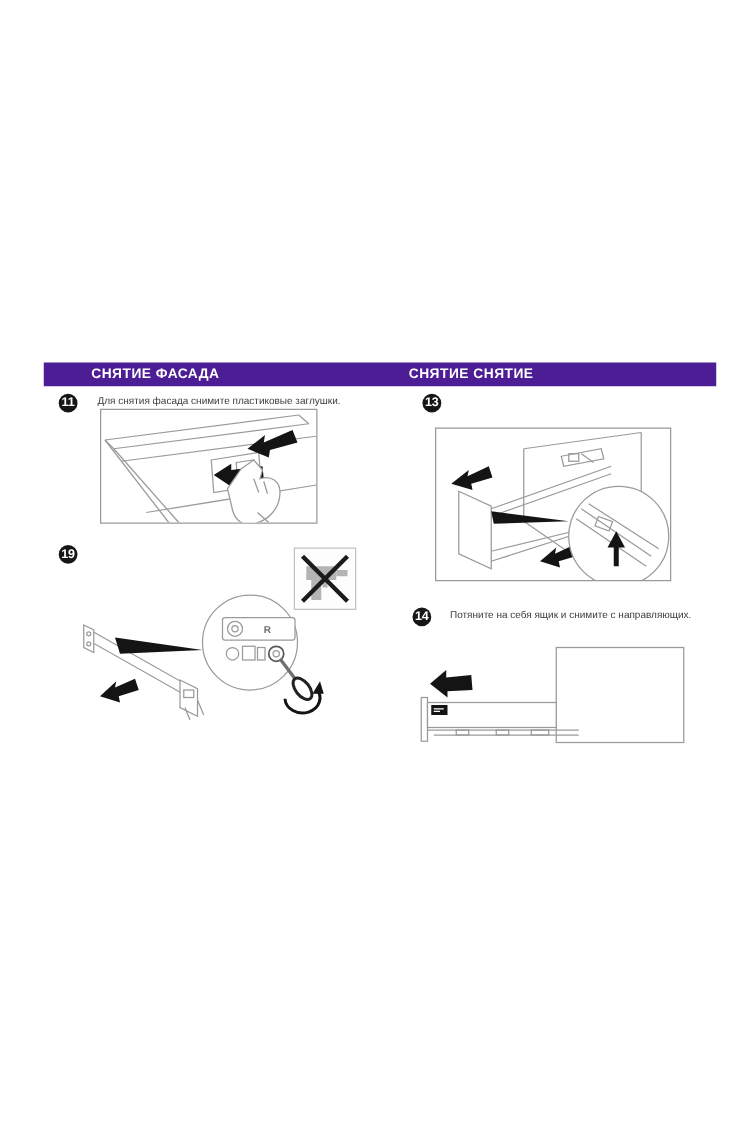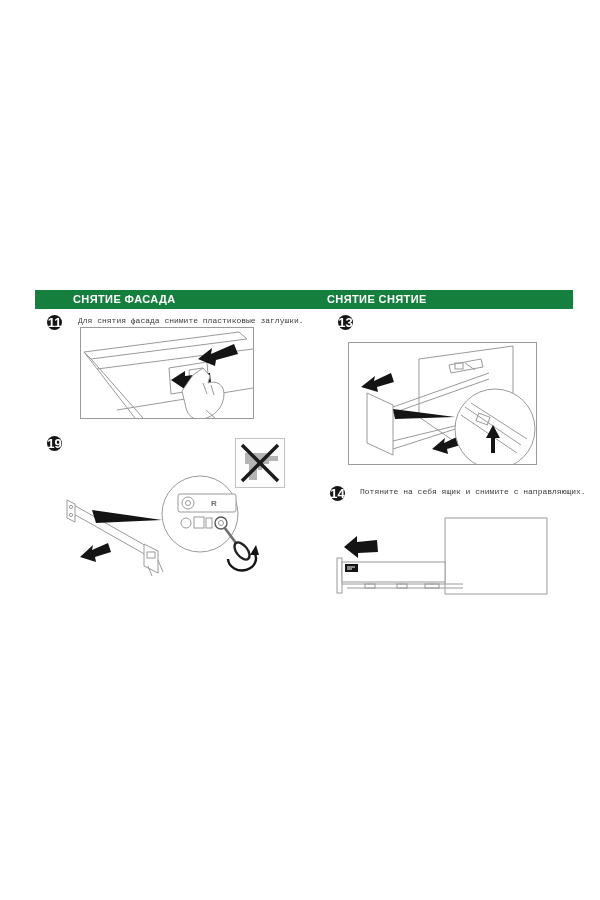--- a/index.html
+++ b/index.html
@@ -1,28 +1,28 @@
 <!DOCTYPE html>
 <html><head>
 <meta charset="utf-8">
 <style>
   html,body{margin:0;padding:0;background:#fff;}
   #page{position:relative;width:600px;height:900px;background:#fff;overflow:hidden;
         font-family:"Liberation Sans","DejaVu Sans",sans-serif;color:#3a3a3a;}
   .abs{position:absolute;}
   
-  .hdr{left:35px;top:290px;width:538px;height:19px;background:#15803d;}
+  .hdr{left:35px;top:290px;width:538px;height:19px;background:#4c1d95;}
   .hdr-title{position:absolute;top:0;height:19px;line-height:19px;color:#ffffff;
              font-size:11px;font-weight:bold;letter-spacing:.4px;white-space:nowrap;}
   
   .stepnum{width:15px;height:15px;border-radius:50%;background:#161616;color:#fff;
-           font-size:13px;font-weight:bold;display:flex;align-items:center;justify-content:center;}
+           font-size:10px;font-weight:bold;display:flex;align-items:center;justify-content:center;}
   
   .steptext{font-size:8px;line-height:10px;color:#3c3c3c;}
-  .steptext div{white-space:nowrap;font-family:Liberation Mono, monospace;}
+  .steptext div{white-space:nowrap;}
   
   .framebox{border:1px solid #9a9a9a;background:#fff;box-sizing:border-box;}
   .nodrill{border:1px solid #c2c2c2;background:#fdfdfd;box-sizing:border-box;}
   
   .note{font-size:8px;line-height:10px;color:#3c3c3c;}
   .note-line{position:relative;white-space:nowrap;}
   .rot-icon{position:absolute;left:160px;top:-2px;font-size:11px;color:#111;
             font-family:"DejaVu Sans",sans-serif;}
   svg{display:block;}
   .ln{stroke:#9a9a9a;stroke-width:1;fill:none;}

